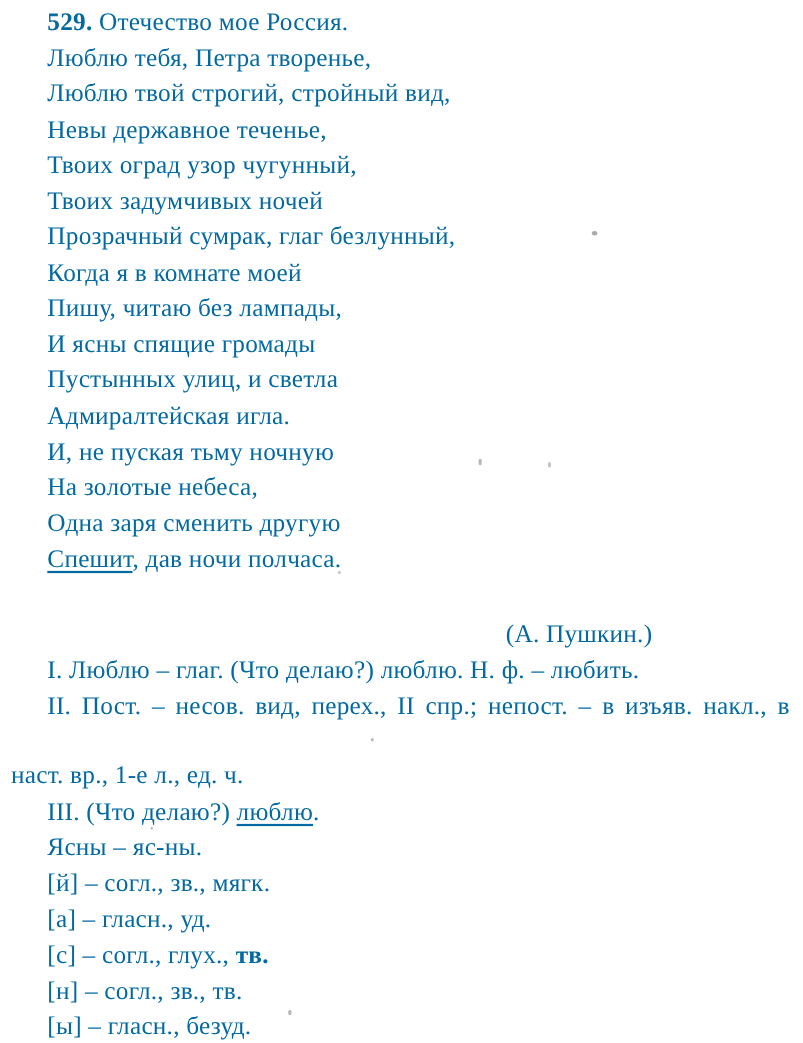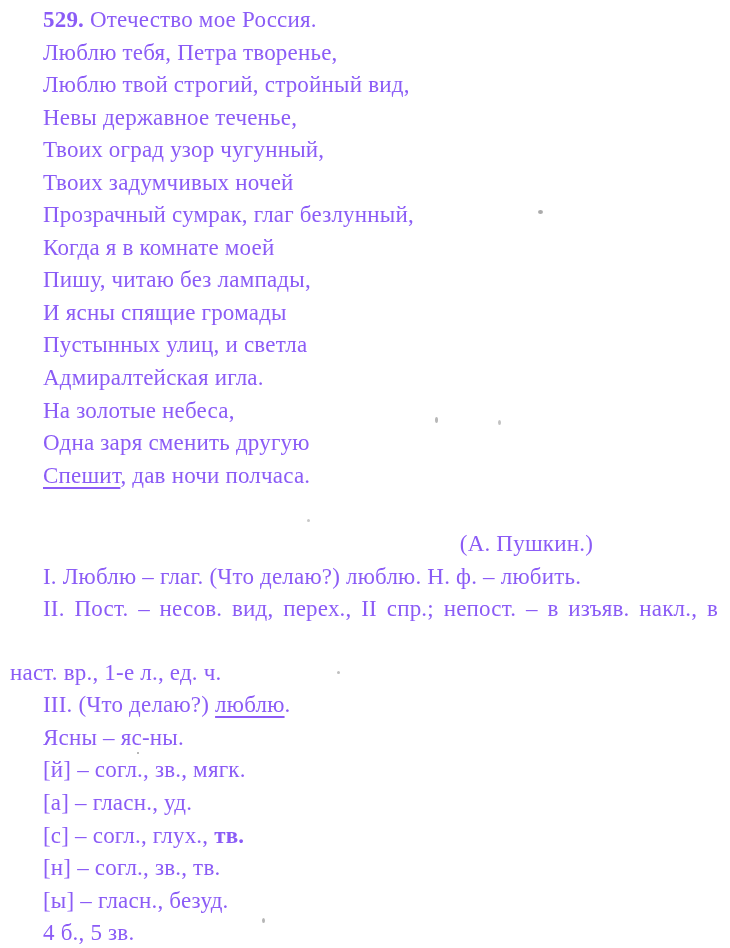--- a/index.html
+++ b/index.html
@@ -14,21 +14,21 @@
   }
   .scan-page {
     position: relative;
     width: 730px;
     height: 948px;
     box-sizing: border-box;
     padding: 4px 12px 0 10px;
     background: #ffffff;
     font-family: "Liberation Serif", serif;
     font-size: 23px;
-    color: #8b5cf6;
+    color: #0369a1;
     letter-spacing: 0.2px;
   }
   .line {
     line-height: 32.55px;
     min-height: 32.55px;
     white-space: pre-wrap;
   }
   .line.indent { padding-left: 33px; }
   .line.flush { padding-left: 0; margin-top: 31px; }
   .line.justify {
@@ -66,20 +66,21 @@
       <div class="line indent"><span>Люблю твой строгий, стройный вид,</span></div>
       <div class="line indent"><span>Невы державное теченье,</span></div>
       <div class="line indent"><span>Твоих оград узор чугунный,</span></div>
       <div class="line indent"><span>Твоих задумчивых ночей</span></div>
       <div class="line indent"><span>Прозрачный сумрак, глаг безлунный,</span></div>
       <div class="line indent"><span>Когда я в комнате моей</span></div>
       <div class="line indent"><span>Пишу, читаю без лампады,</span></div>
       <div class="line indent"><span>И ясны спящие громады</span></div>
       <div class="line indent"><span>Пустынных улиц, и светла</span></div>
       <div class="line indent"><span>Адмиралтейская игла.</span></div>
+      <div class="line indent"><span>И, не пуская тьму ночную</span></div>
       <div class="line indent"><span>На золотые небеса,</span></div>
       <div class="line indent"><span>Одна заря сменить другую</span></div>
       <div class="line indent"><span class="u">Спешит</span><span>, дав ночи полчаса.</span></div>
       <div class="line author"><span>(А. Пушкин.)</span></div>
       <div class="line indent"><span>I. Люблю – глаг. (Что делаю?) люблю. Н. ф. – любить.</span></div>
       <div class="line justify"><span>II. Пост. – несов. вид, перех., II спр.; непост. – в изъяв. накл., в</span></div>
       <div class="line flush"><span>наст. вр., 1-е л., ед. ч.</span></div>
       <div class="line indent"><span>III. (Что делаю?) </span><span class="u">люблю</span><span>.</span></div>
       <div class="line indent"><span>Ясны – яс-ны.</span></div>
       <div class="line indent"><span>[й] – согл., зв., мягк.</span></div>

